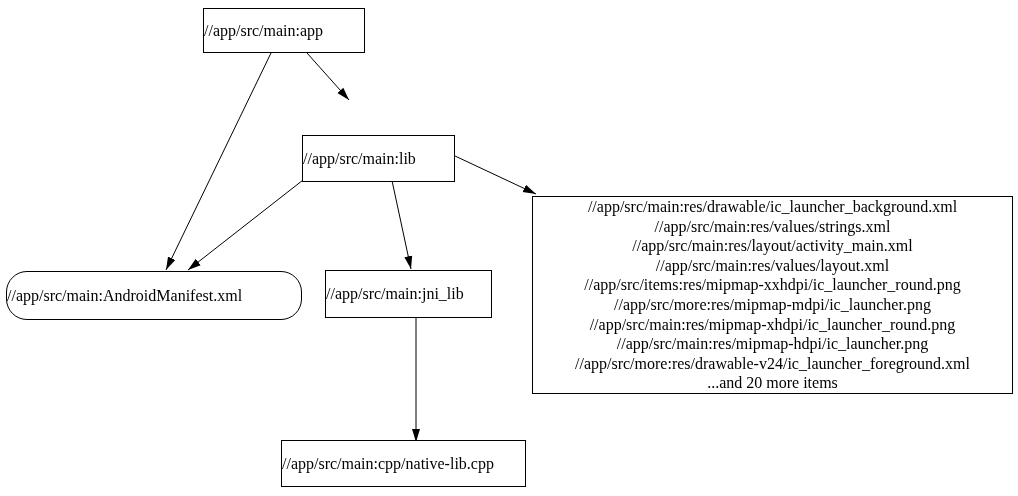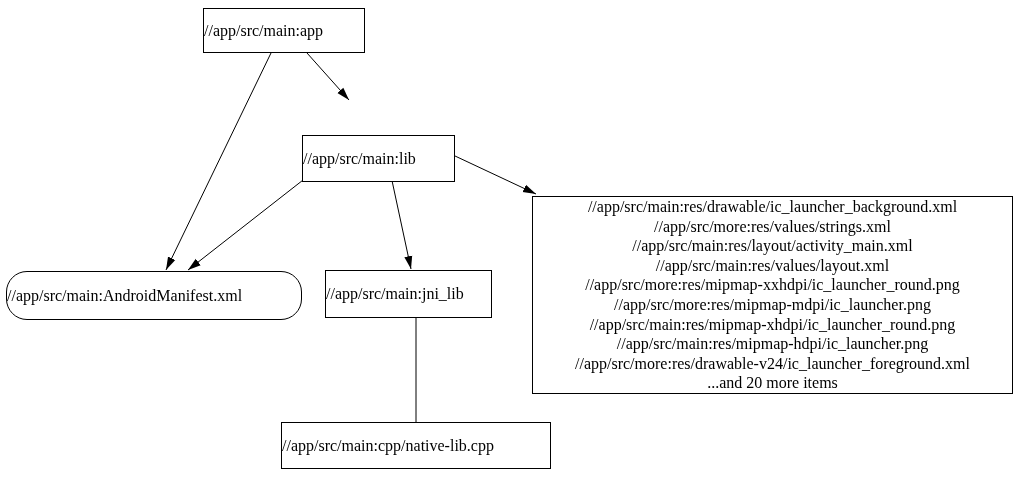--- a/index.html
+++ b/index.html
@@ -47,21 +47,21 @@
   }
   .node.multi .line {
     display: block;
   }
   
   #node-app        { left: 203px; top: 8px;   width: 162px; height: 45px; }
   #node-lib        { left: 302px; top: 101px; width: 153px; height: 47px; margin-top: 34px; }
   #node-manifest   { left: 6px;   top: 271px; width: 296px; height: 49px; border-radius: 21px; }
   #node-jni-lib    { left: 325px; top: 270px; width: 167px; height: 48px; }
   #node-resources  { left: 532px; top: 196px; width: 481px; height: 198px; }
-  #node-native-lib { left: 281px; top: 422px; width: 270px; height: 47px; }
+  #node-native-lib { left: 281px; top: 440px; width: 245px; height: 47px; }
 </style>
 </head>
 <body>
 
 <div class="canvas">
 
   <svg class="edges" viewBox="0 0 1018 496" xmlns="http://www.w3.org/2000/svg">
     <defs>
       <marker id="arrow" markerWidth="14" markerHeight="10" refX="13" refY="5" orient="auto" markerUnits="userSpaceOnUse">
         <polygon points="0,1 13,5 0,9" fill="#000000"></polygon>
@@ -86,24 +86,24 @@
   <div class="node" id="node-manifest">
     <span>//app/src/main:AndroidManifest.xml</span>
   </div>
 
   <div class="node" id="node-jni-lib">
     <span>//app/src/main:jni_lib</span>
   </div>
 
   <div class="node multi" id="node-resources">
     <span class="line">//app/src/main:res/drawable/ic_launcher_background.xml</span>
-    <span class="line">//app/src/more:res/values/strings.xml</span>
+    <span class="line">//app/src/main:res/values/strings.xml</span>
     <span class="line">//app/src/main:res/layout/activity_main.xml</span>
     <span class="line">//app/src/main:res/values/layout.xml</span>
-    <span class="line">//app/src/more:res/mipmap-xxhdpi/ic_launcher_round.png</span>
+    <span class="line">//app/src/items:res/mipmap-xxhdpi/ic_launcher_round.png</span>
     <span class="line">//app/src/more:res/mipmap-mdpi/ic_launcher.png</span>
     <span class="line">//app/src/main:res/mipmap-xhdpi/ic_launcher_round.png</span>
     <span class="line">//app/src/main:res/mipmap-hdpi/ic_launcher.png</span>
     <span class="line">//app/src/more:res/drawable-v24/ic_launcher_foreground.xml</span>
     <span class="line">...and 20 more items</span>
   </div>
 
   <div class="node" id="node-native-lib">
     <span>//app/src/main:cpp/native-lib.cpp</span>
   </div>

